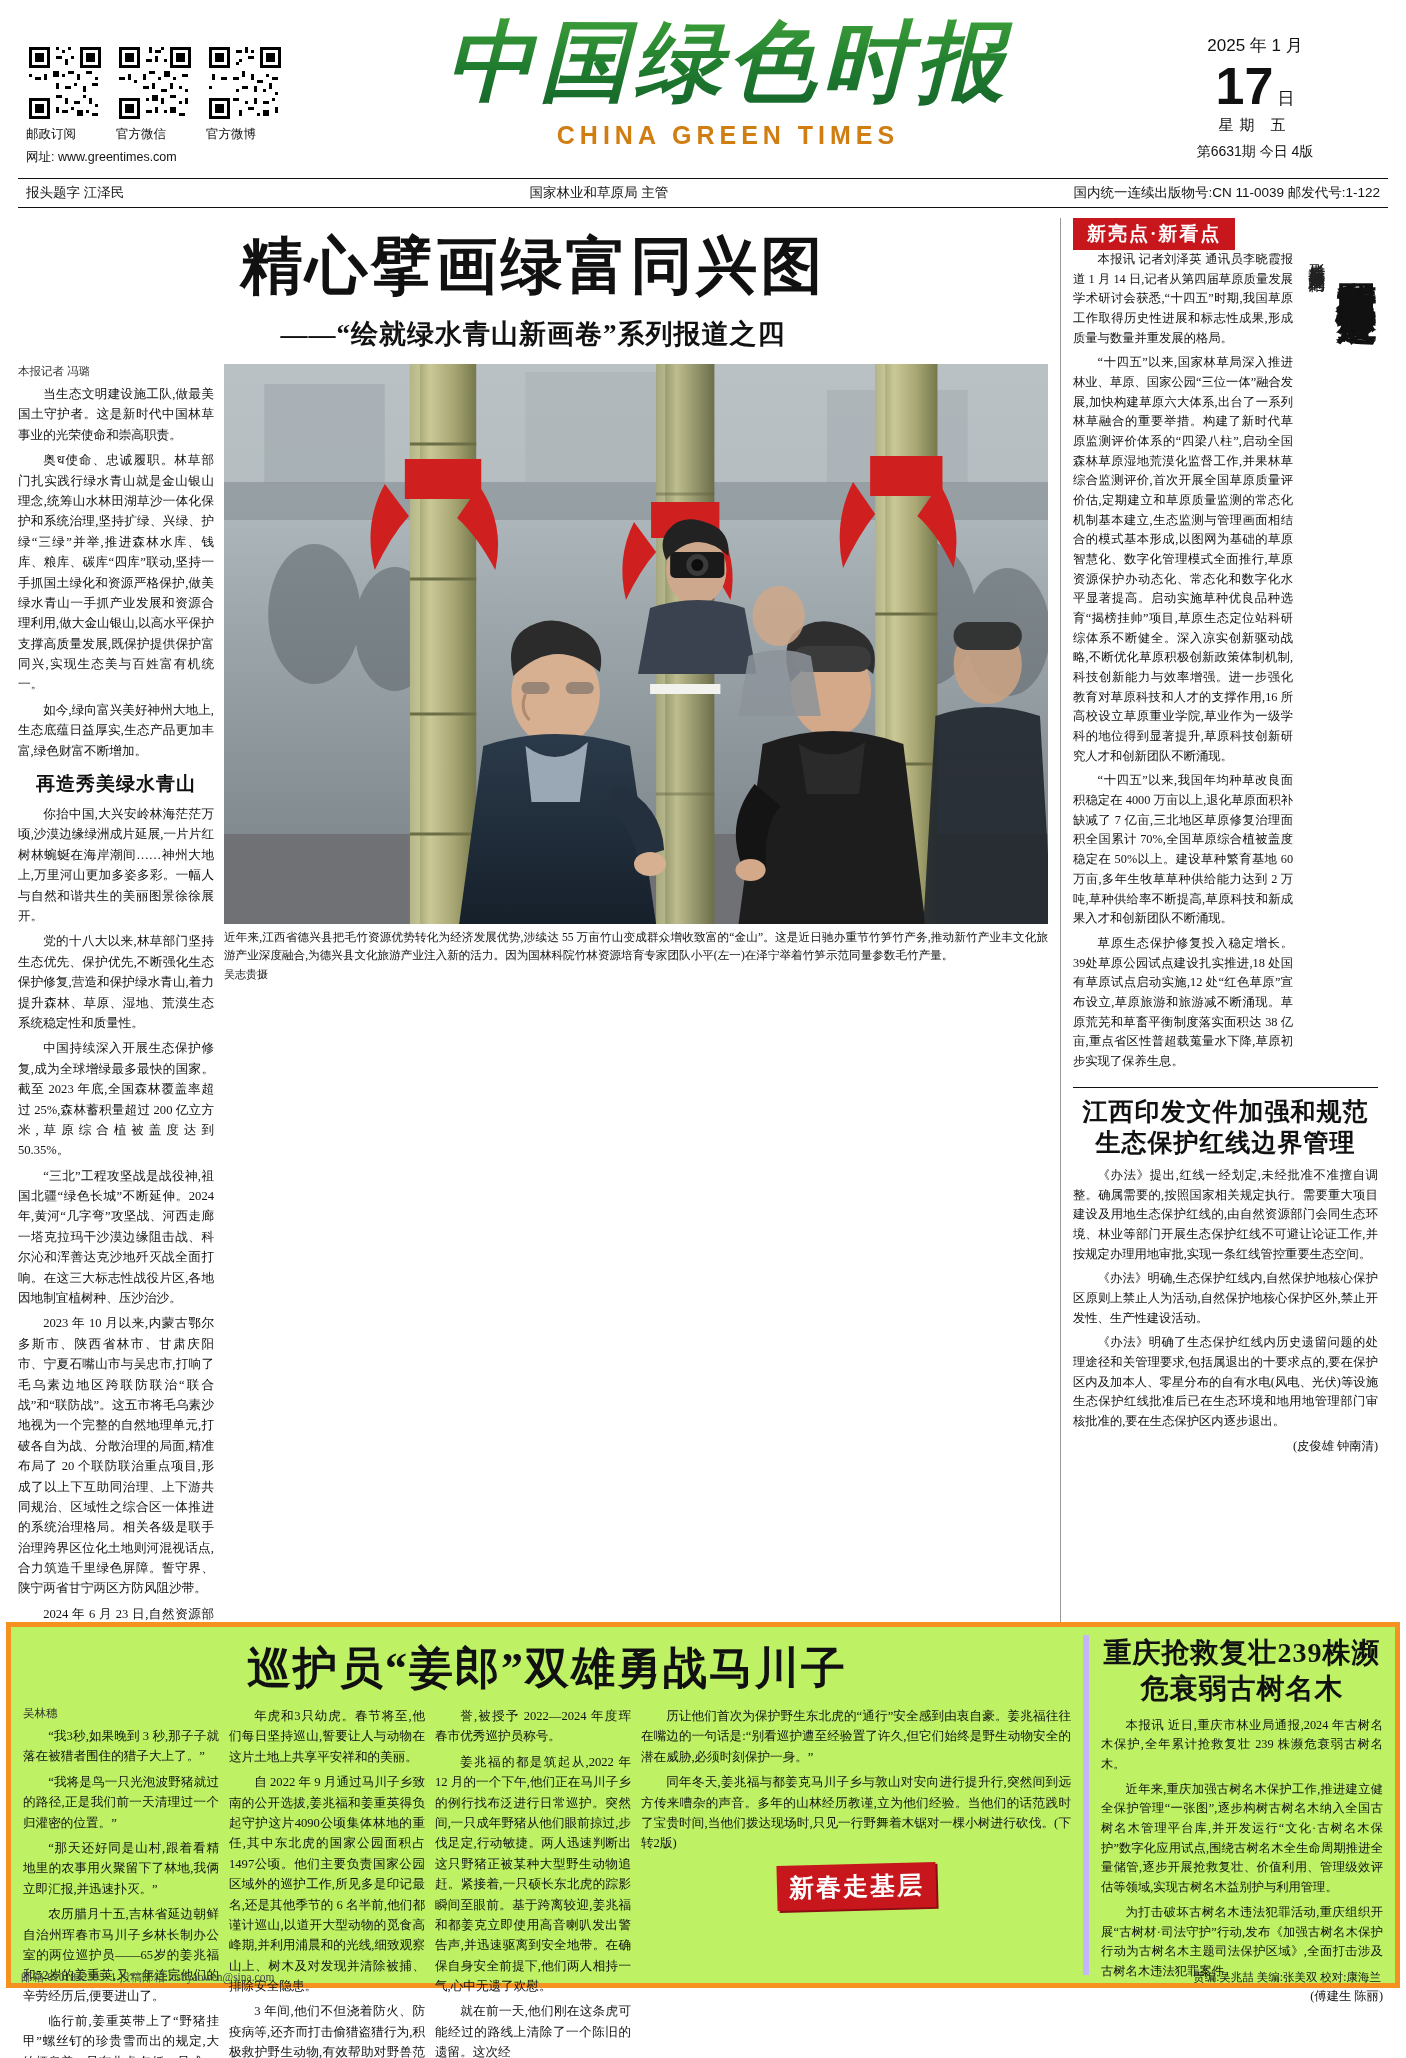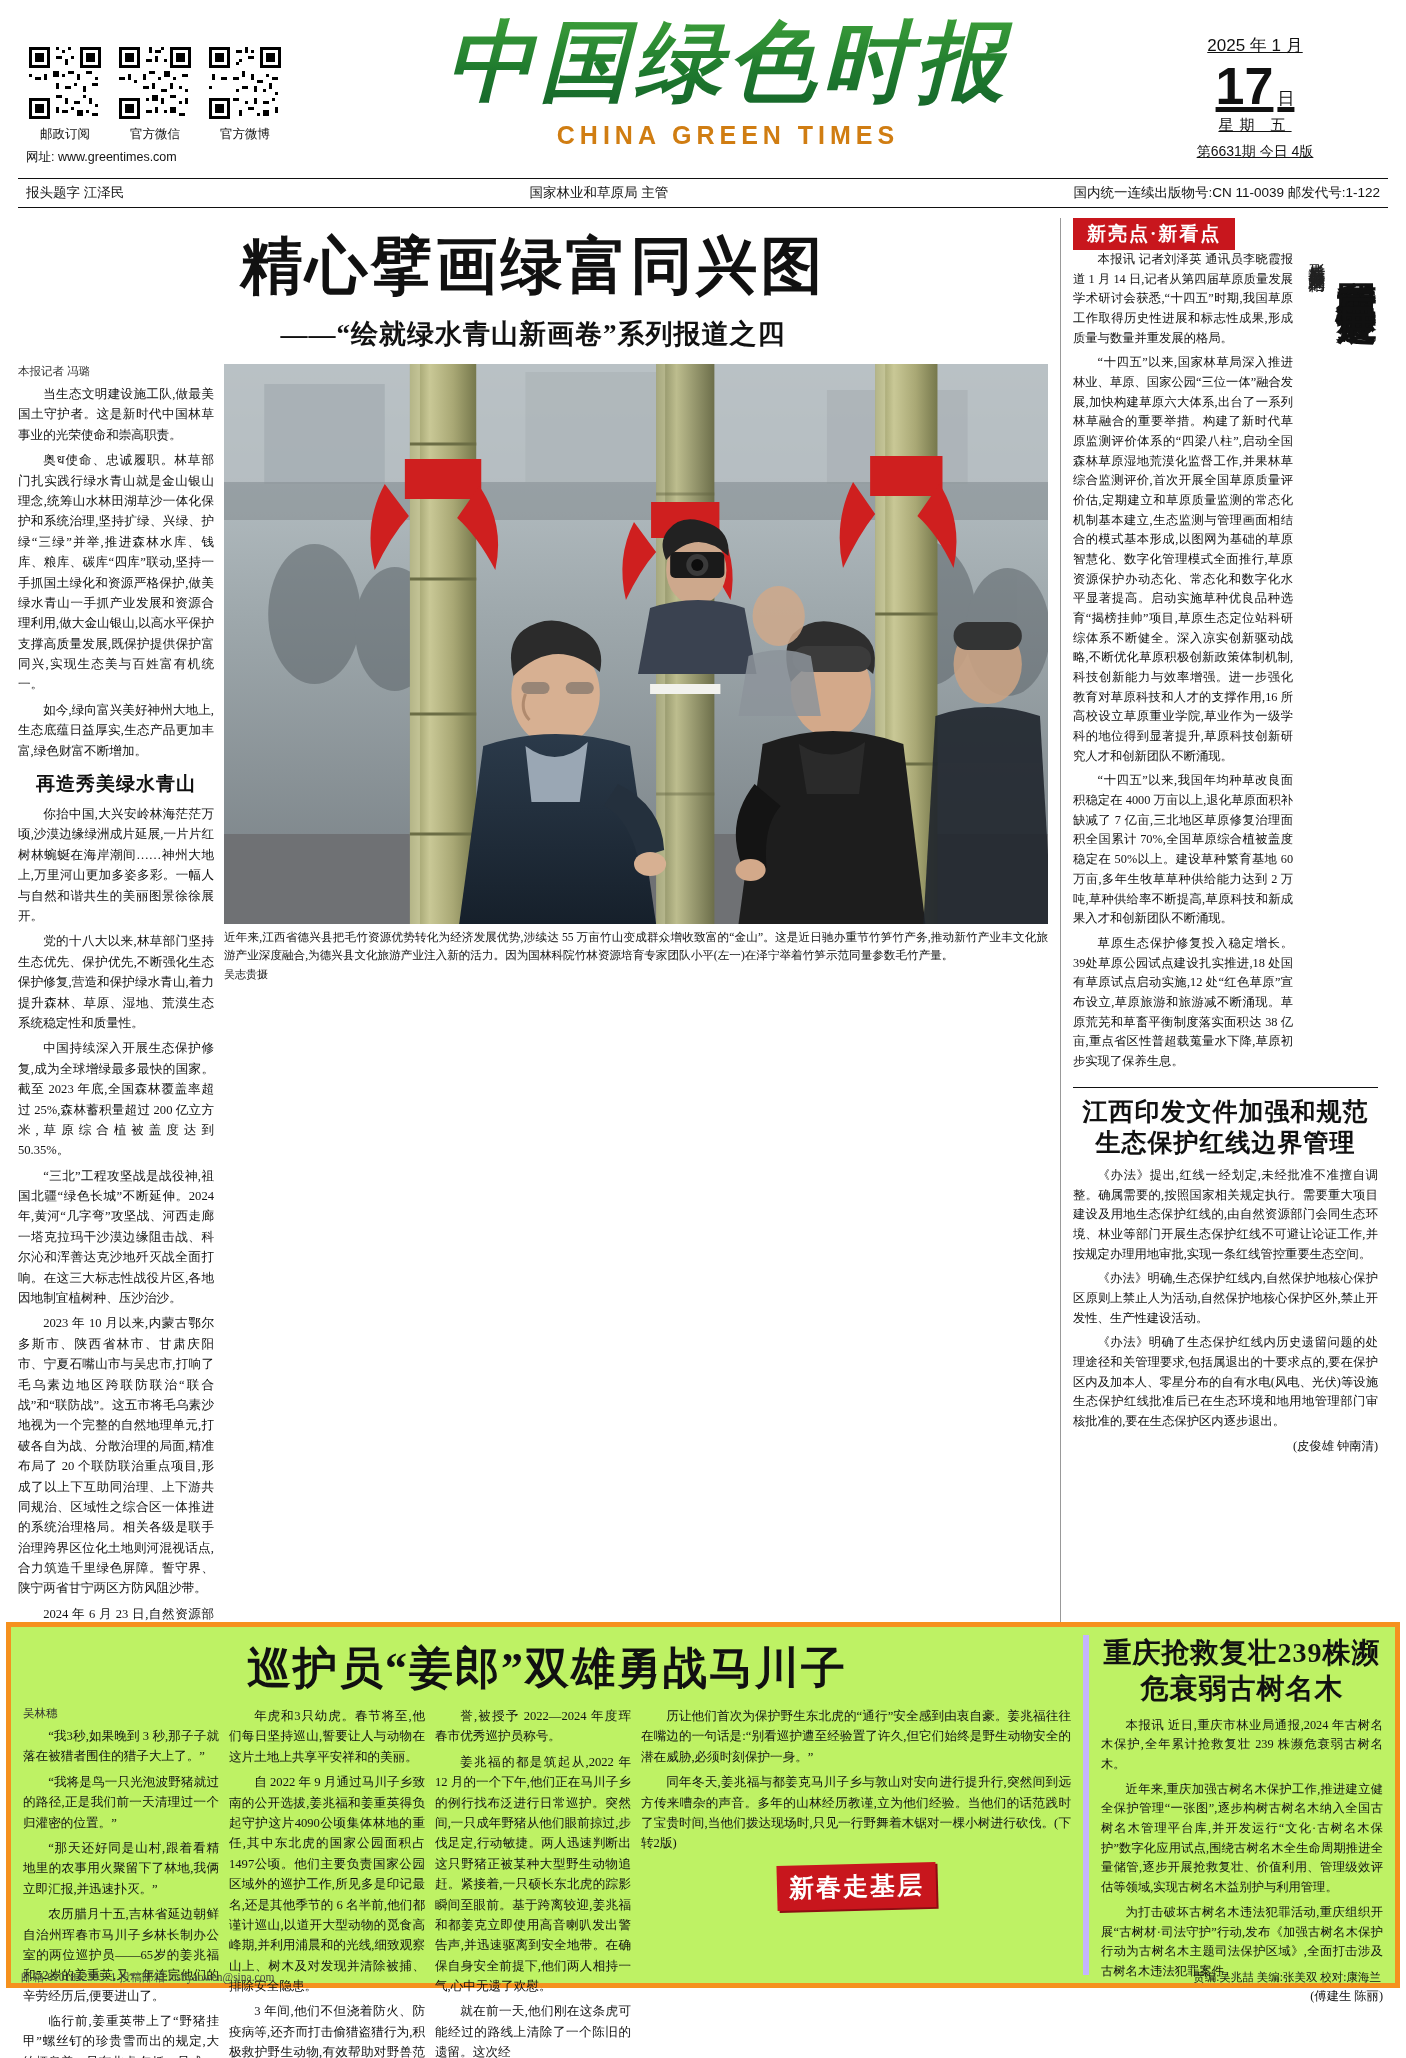--- a/index.html
+++ b/index.html
@@ -15,21 +15,21 @@
   }
   .page { width: 1406px; height: 2058px; position: relative; padding: 0 18px; }
 
   
   .masthead { display: flex; align-items: flex-start; padding: 14px 8px 4px 8px; }
   .mh-left { width: 300px; flex: 0 0 300px; padding-top: 30px; }
   .qr-row { display: flex; gap: 12px; }
   .qr { width: 78px; height: 78px; background: #fff; position: relative; }
   .qr svg { display: block; }
   .qr-labels { display: flex; gap: 12px; margin-top: 4px; font-size: 12.5px; color: #111; font-family: "Liberation Sans", sans-serif; }
-  .qr-labels span { width: 78px; text-align: center; }
+  .qr-labels span { width: 78px; text-align: left; }
   .mh-url { margin-top: 6px; font-size: 12.5px; font-family: "Liberation Sans", sans-serif; }
 
   .mh-center { flex: 1; text-align: center; }
   .mh-title {
     font-family: "Liberation Serif", serif;
     font-size: 88px;
     font-weight: bold;
     letter-spacing: 6px;
     line-height: 1.12;
     background: linear-gradient(180deg,#3da03a 0%, #1f7a2e 55%, #14632a 100%);
@@ -42,21 +42,21 @@
     font-style: italic;
   }
   .mh-sub {
     font-family: "Liberation Sans", sans-serif;
     font-size: 25px;
     letter-spacing: 5px;
     font-weight: bold;
     color: #d07d12;
     margin-top: 6px;
   }
-  .mh-right { width: 250px; flex: 0 0 250px; text-align: center; padding-top: 20px; font-family: "Liberation Sans", sans-serif; text-decoration: underline; }
+  .mh-right { width: 250px; flex: 0 0 250px; text-align: center; padding-top: 20px; font-family: "Liberation Sans", sans-serif; }
   .mh-date { font-size: 17px; color: #111; }
   .mh-day { font-size: 52px; font-weight: bold; line-height: 1.0; margin-top: 3px; }
   .mh-day .suffix { font-size: 17px; font-weight: normal; vertical-align: baseline; margin-left: 4px; }
   .mh-week { font-size: 15px; letter-spacing: 6px; margin-top: 4px; }
   .mh-issue { font-size: 14px; margin-top: 8px; }
 
   
   .infobar {
     display: flex; justify-content: space-between; align-items: center;
     font-family: "Liberation Sans", sans-serif;

